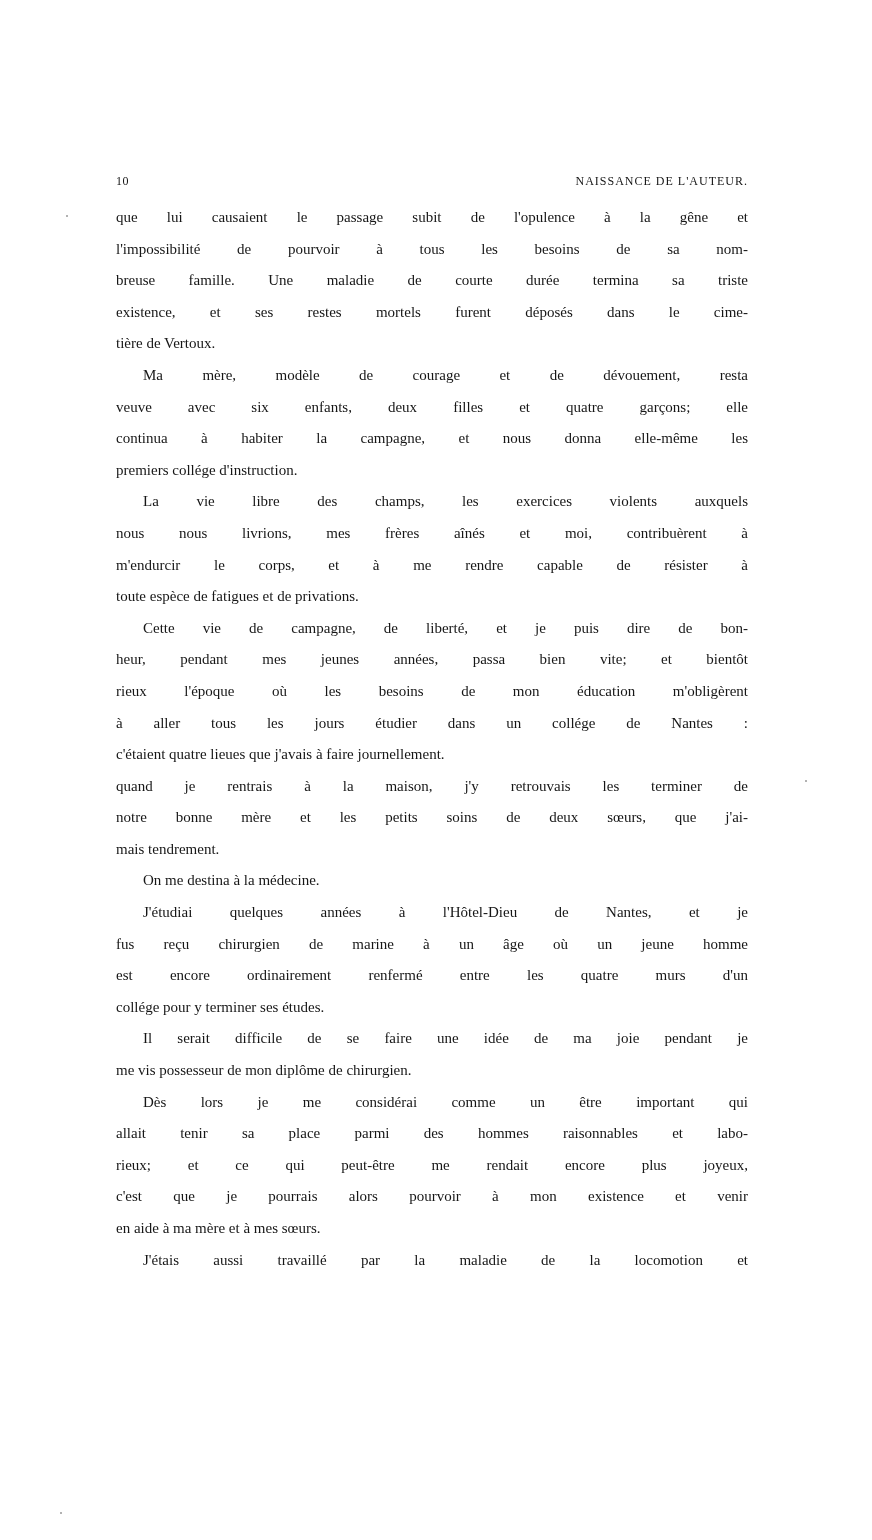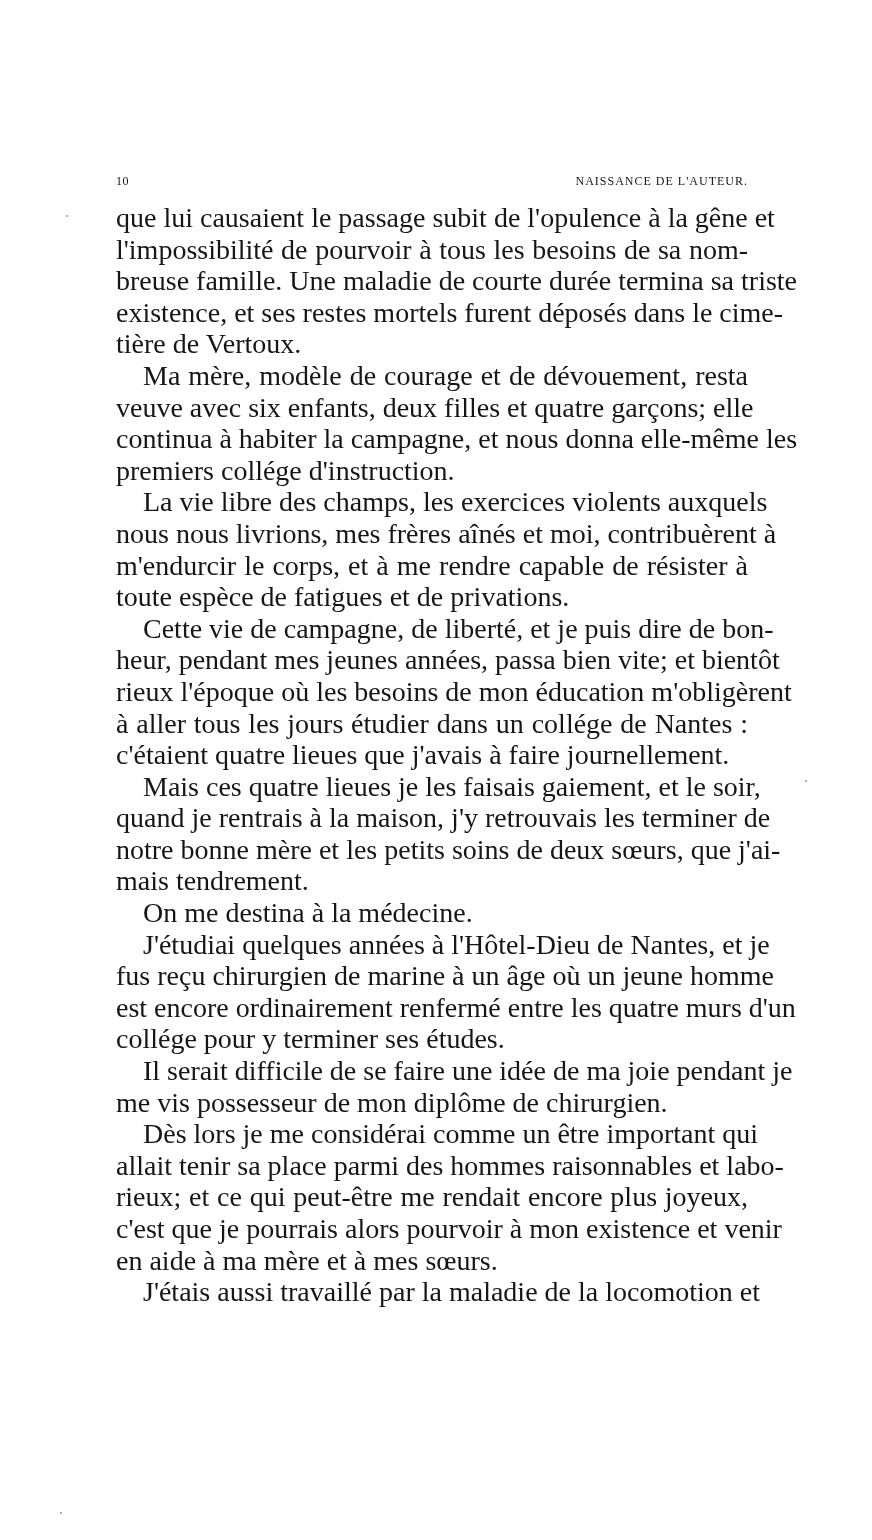--- a/index.html
+++ b/index.html
@@ -35,21 +35,21 @@
     .running-title {
       position: absolute;
       left: 0;
       right: 0;
       top: 6px;
       text-align: right;
       padding-left: 40px;
       letter-spacing: 1px;
     }
     .body-text {
-      font-size: 28px;
+      font-size: 15px;
       line-height: 31.6px;
     }
     .line {
       display: block;
       text-align: justify;
       text-align-last: justify;
       white-space: nowrap;
       height: 31.6px;
     }
     .line.last {
@@ -99,21 +99,20 @@
         <span class="line last">toute espèce de fatigues et de privations.</span>
       </div>
       <div class="paragraph">
         <span class="line indent">Cette vie de campagne, de liberté, et je puis dire de bon-</span>
         <span class="line">heur, pendant mes jeunes années, passa bien vite; et bientôt</span>
         <span class="line">rieux l'époque où les besoins de mon éducation m'obligèrent</span>
         <span class="line">à aller tous les jours étudier dans un collége de Nantes :</span>
         <span class="line last">c'étaient quatre lieues que j'avais à faire journellement.</span>
       </div>
       <div class="paragraph">
-        <span class="line indent">Mais ces quatre lieues je les faisais gaiement, et le soir,</span>
         <span class="line">quand je rentrais à la maison, j'y retrouvais les terminer de</span>
         <span class="line">notre bonne mère et les petits soins de deux sœurs, que j'ai-</span>
         <span class="line last">mais tendrement.</span>
       </div>
       <div class="paragraph">
         <span class="line indent last">On me destina à la médecine.</span>
       </div>
       <div class="paragraph">
         <span class="line indent">J'étudiai quelques années à l'Hôtel-Dieu de Nantes, et je</span>
         <span class="line">fus reçu chirurgien de marine à un âge où un jeune homme</span>

